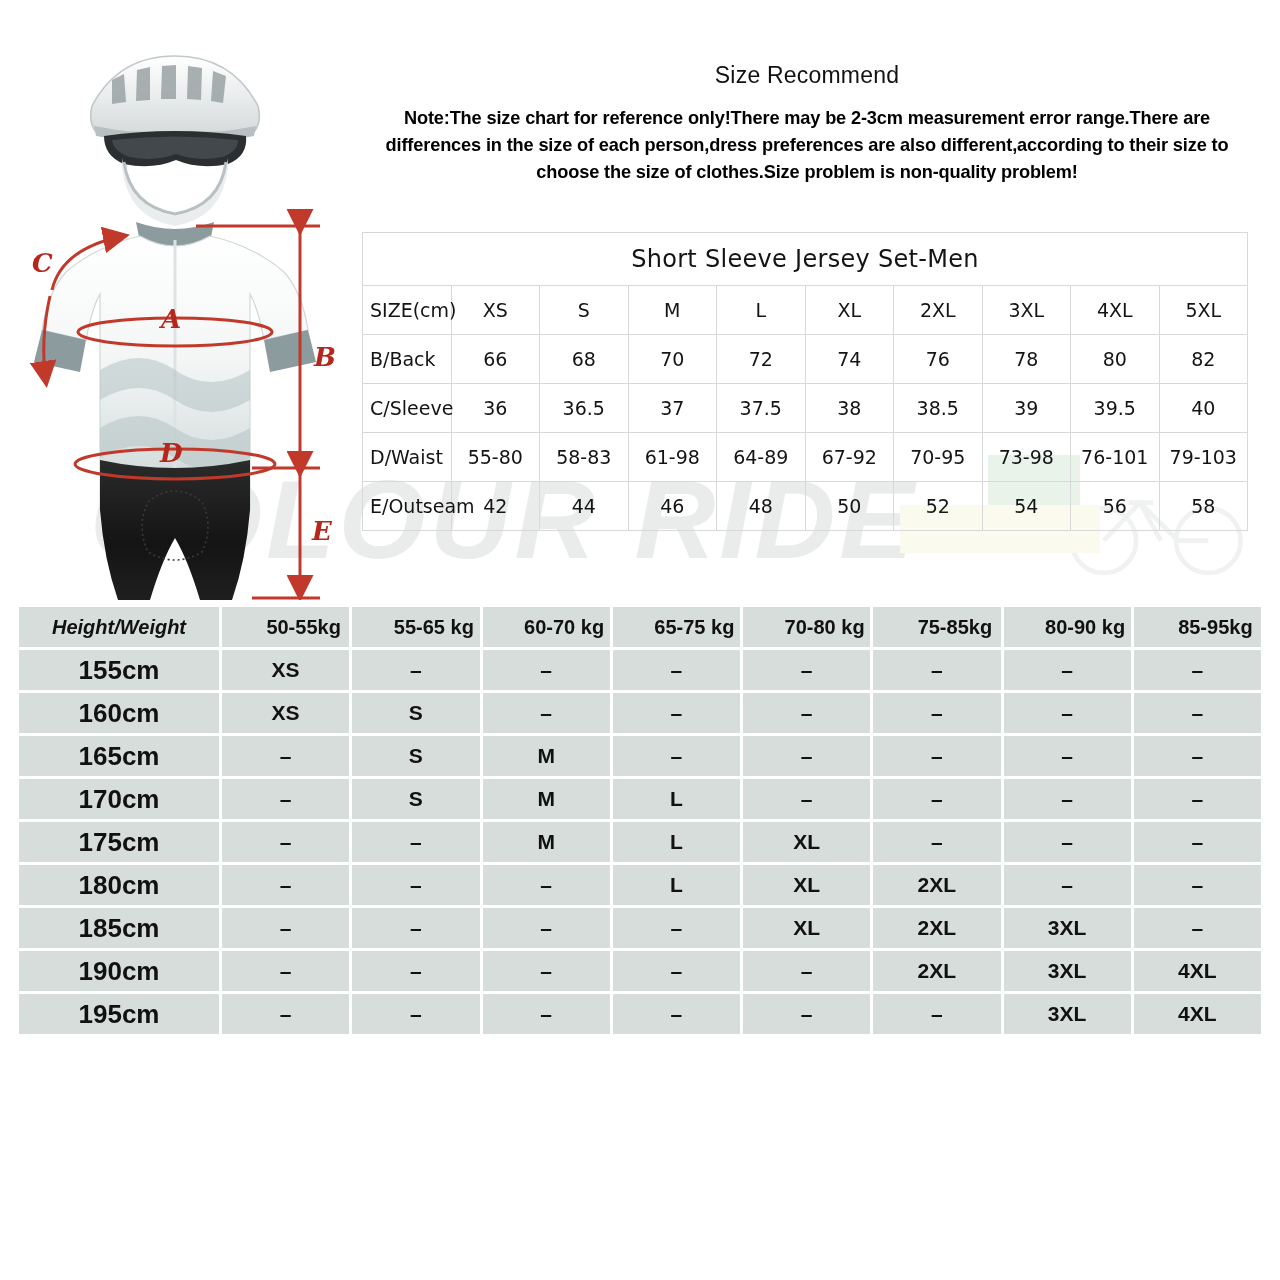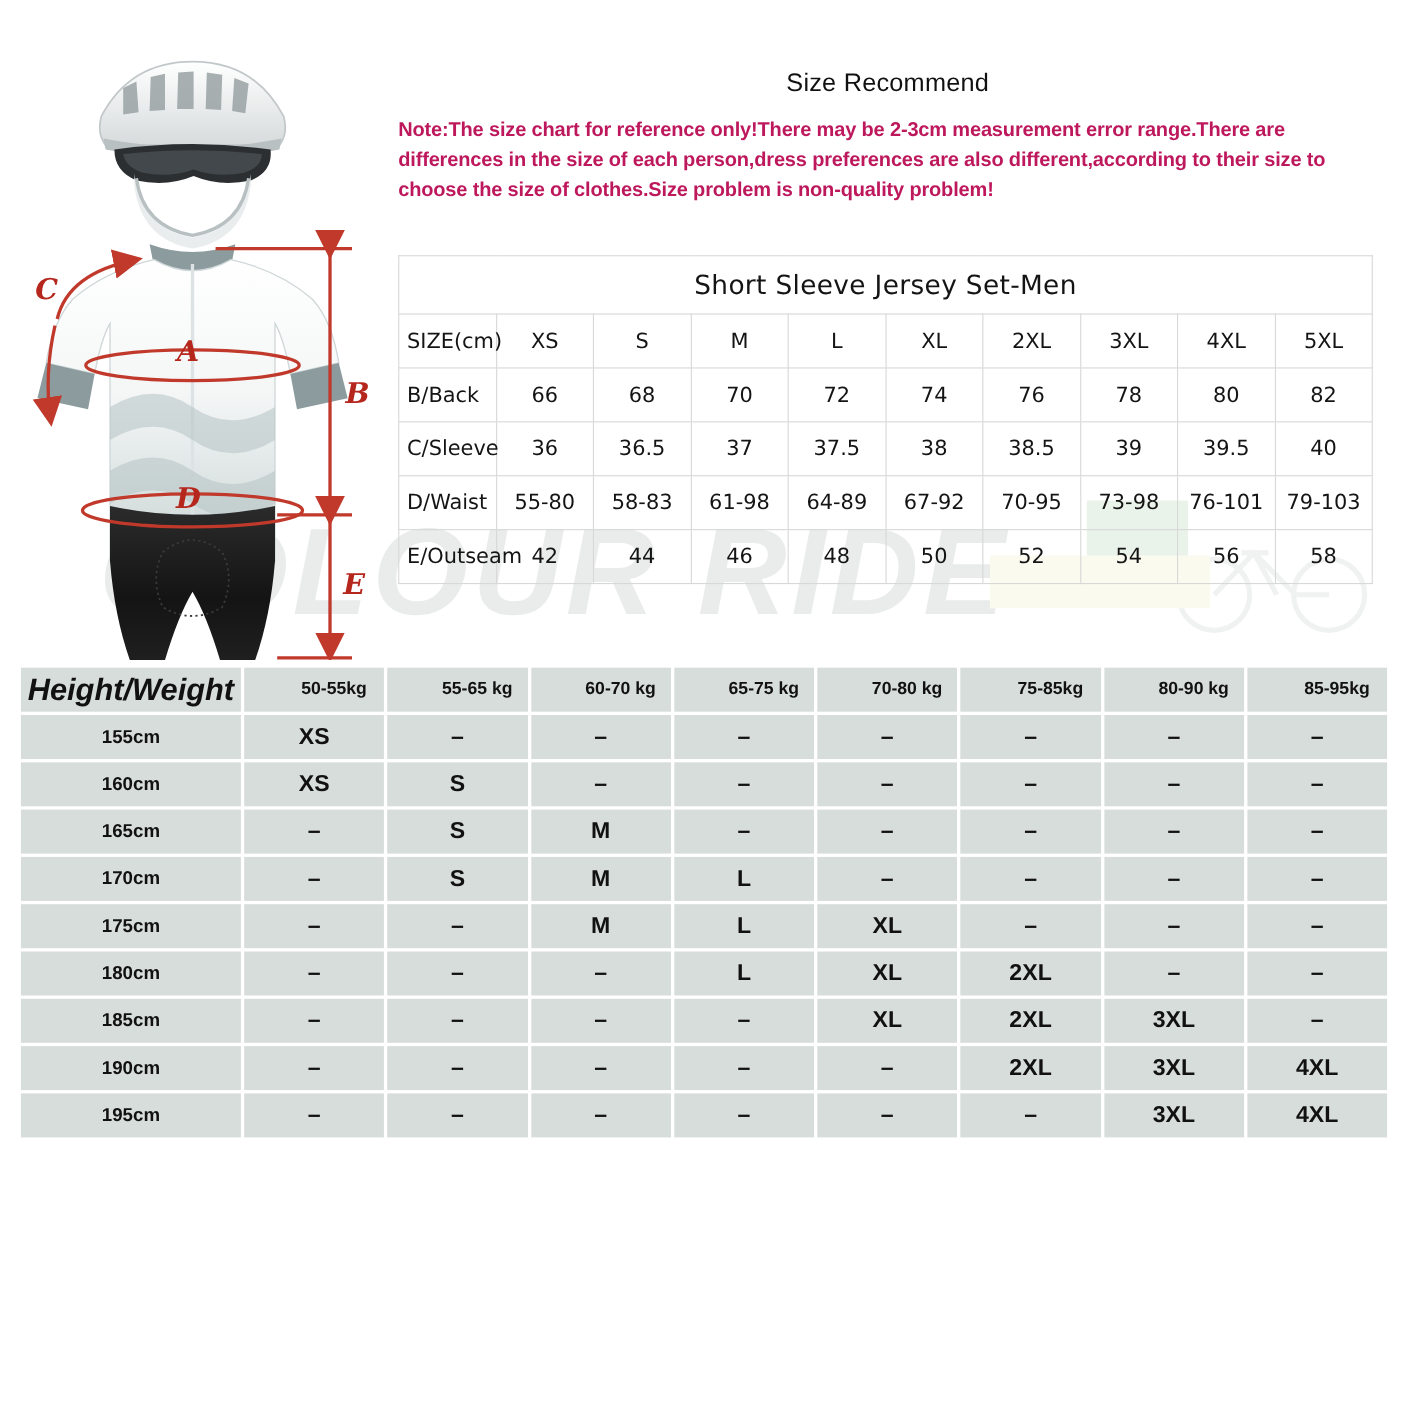--- a/index.html
+++ b/index.html
@@ -75,23 +75,23 @@
     text-align: center;
     font-size: 23px;
     font-weight: 400;
     color: #111;
     margin: 0 0 16px 0;
     letter-spacing: .2px;
   }
   #note-text {
     font-size: 18.2px;
     font-weight: 700;
-    color: #be185d;
+    color: #000000;
     line-height: 1.47;
-    text-align: left;
+    text-align: center;
     margin: 0;
     letter-spacing: -.15px;
   }
 
   
   #size-table-wrap {
     position: absolute;
     left: 362px;
     top: 232px;
     width: 886px;
@@ -144,28 +144,28 @@
     height: 36px;
     text-align: center;
     vertical-align: middle;
     font-size: 21px;
     font-weight: 700;
     color: #111;
     padding: 2px 0;
   }
   table.hw-table td.hw-corner {
     font-style: italic;
-    font-size: 28px;
+    font-size: 20px;
   }
   table.hw-table td.hw-head {
-    font-size: 16px;
+    font-size: 20px;
     padding-left: 36px;
   }
   table.hw-table td.hw-height {
-    font-size: 17px;
+    font-size: 26px;
   }
   table.hw-table td.dash {
     font-weight: 700;
     font-size: 21px;
   }
   .col-first { width: 200px; }
 </style>
 </head>
 <body>
 

